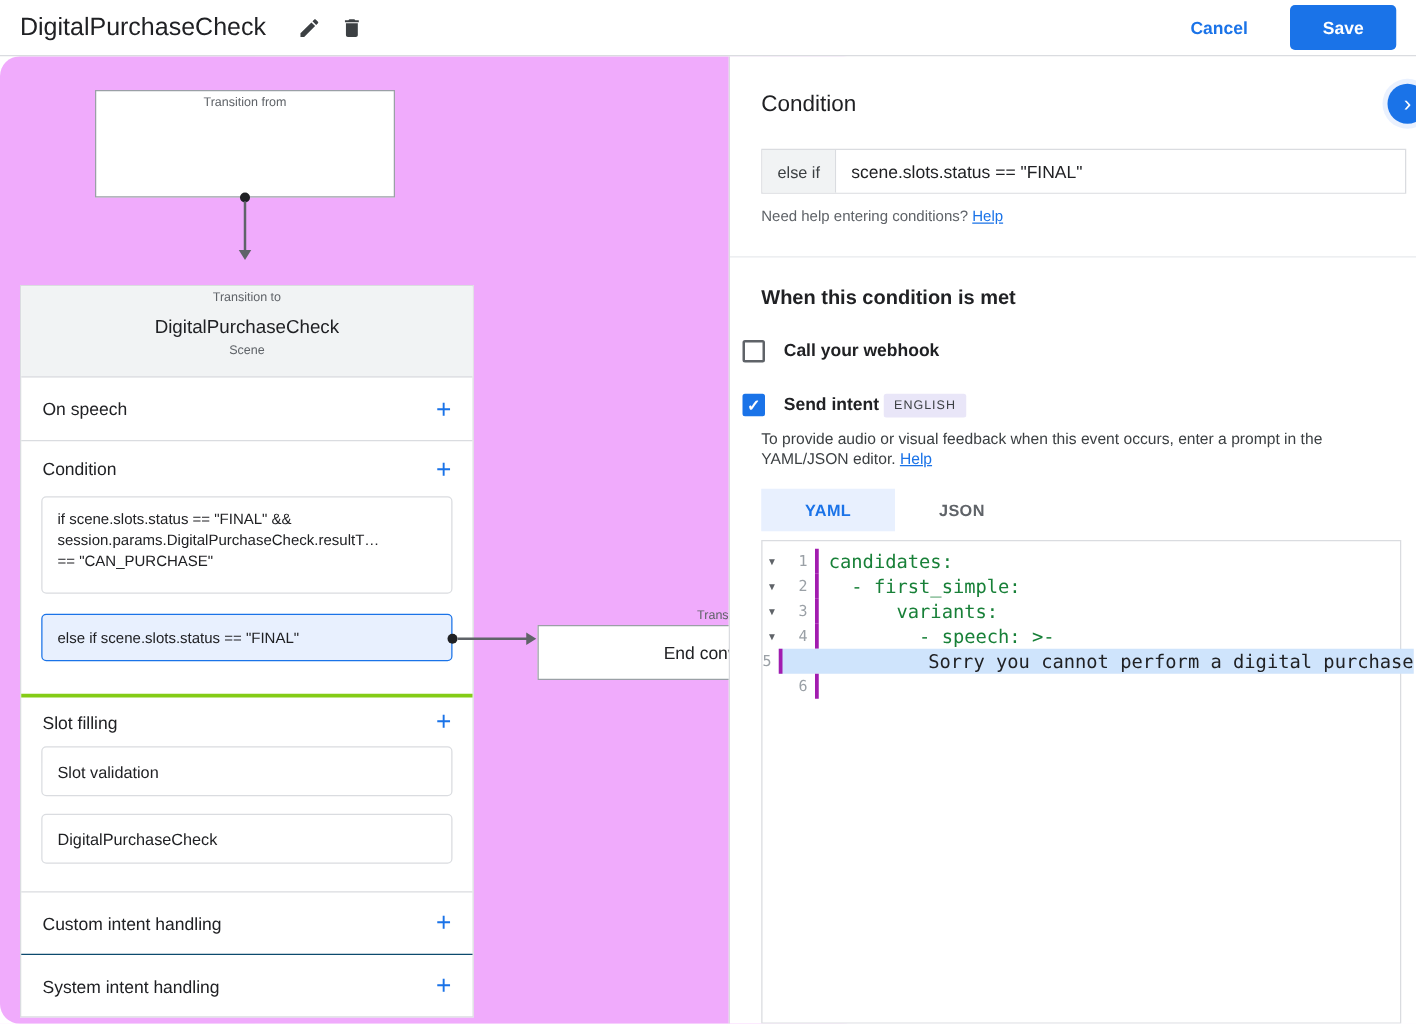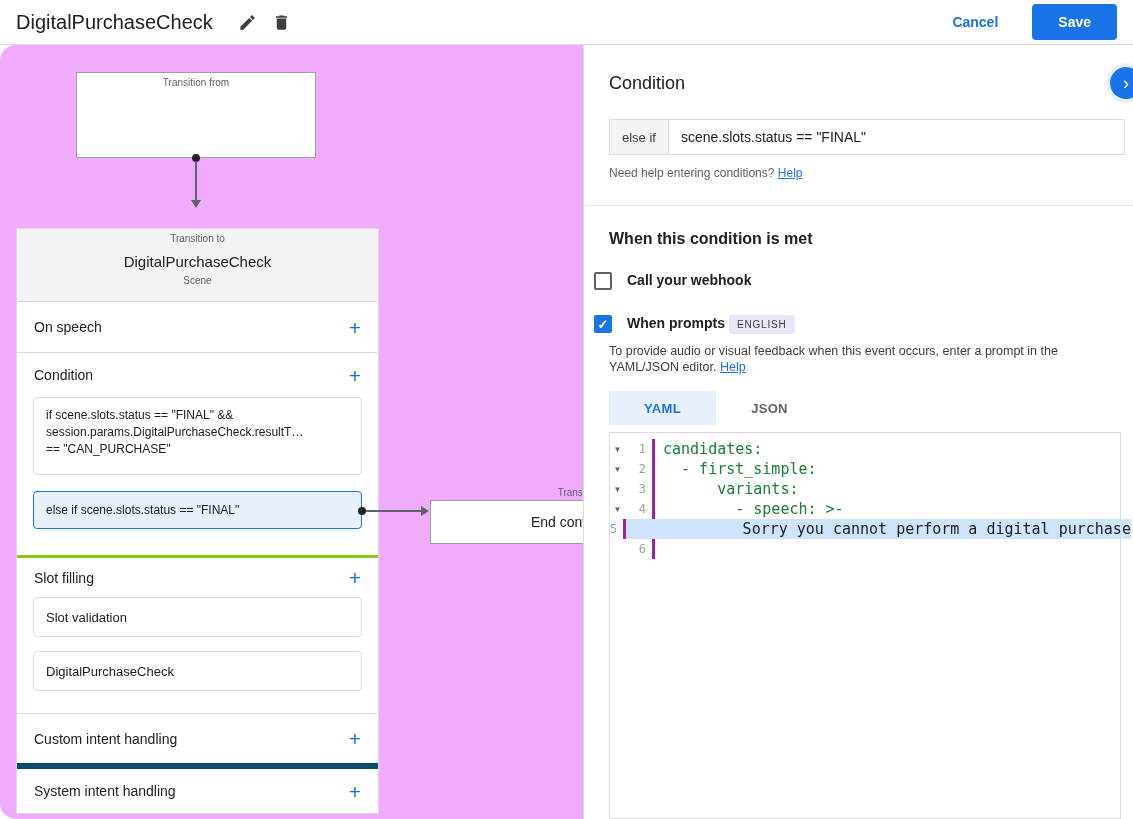--- a/index.html
+++ b/index.html
@@ -39,21 +39,21 @@
   .card-header .scene-title { font-size:15px; color:#202124; margin-top:9px; }
   .card-header .scene-sub { font-size:10px; color:#5f6368; margin-top:5px; }
 
   .section-row { display:flex; justify-content:space-between; align-items:center; padding:0 17px; cursor:pointer; }
   .section-row .sec-label { font-size:14px; color:#202124; }
   .plus { color:#1a73e8; font-size:21px; font-weight:300; line-height:1; cursor:pointer; }
   .row-onenter { height:51px; border-bottom:1px solid #dadce0; }
   .row-condition { height:44px; }
   .row-slot { height:42px; border-top:3px solid #84cc16; }
   .row-custom { height:50px; border-top:1px solid #dadce0; }
-  .row-system { height:50px; border-top:6px solid #0c4a6e; }
+  .row-system { height:50px; border-top:1px solid #0c4a6e; }
 
   .cond-box { margin:0 16px; border:1px solid #dadce0; border-radius:4px; background:#fff;
               font-size:12px; color:#202124; padding:9px 12px; line-height:17px; white-space:pre-line; cursor:pointer; }
   .cond-box.first { height:78px; overflow:hidden; }
   .cond-box.selected { position:relative; margin-top:16px; margin-bottom:26px; height:38px;
                        background:#e8f0fe; border:1px solid #1a73e8; display:flex; align-items:center; }
   .cond-box.selected .edge-dot { position:absolute; right:-5px; top:15px; width:8px; height:8px;
                                  border-radius:50%; background:#202124; }
   .slot-box { margin:0 16px; border:1px solid #dadce0; border-radius:4px; background:#fff;
               font-size:13px; color:#202124; height:40px; display:flex; align-items:center;
@@ -213,21 +213,21 @@
 
     <div class="check-row" style="top:227px;">
       <div class="checkbox"></div>
       <div class="check-label">Call your webhook</div>
     </div>
 
     <div class="check-row" style="top:270px;">
       <div class="checkbox checked">
         <span>✓</span>
       </div>
-      <div class="check-label">When prompts</div>
+      <div class="check-label">Send intent</div>
       <div class="lang-badge">ENGLISH</div>
     </div>
 
     <div class="feedback"><span>To provide audio or visual feedback when this event occurs, enter a prompt in the YAML/JSON editor. </span><a class="blue-link">Help</a></div>
 
     <div class="tabs">
       <div class="tab active">YAML</div>
       <div class="tab">JSON</div>
     </div>
 

